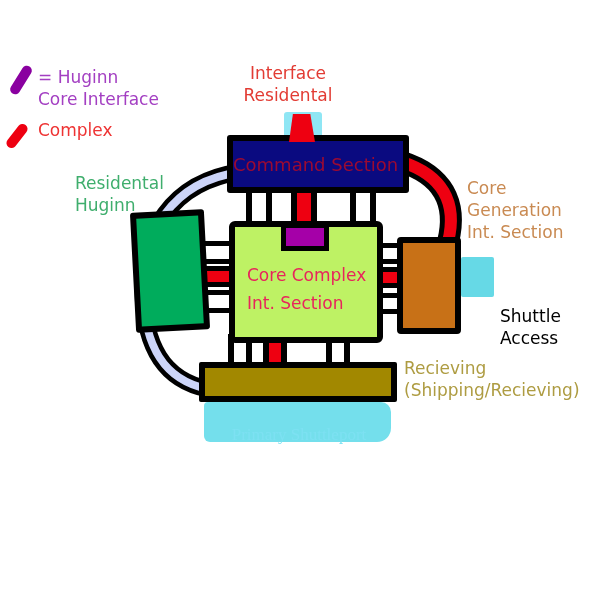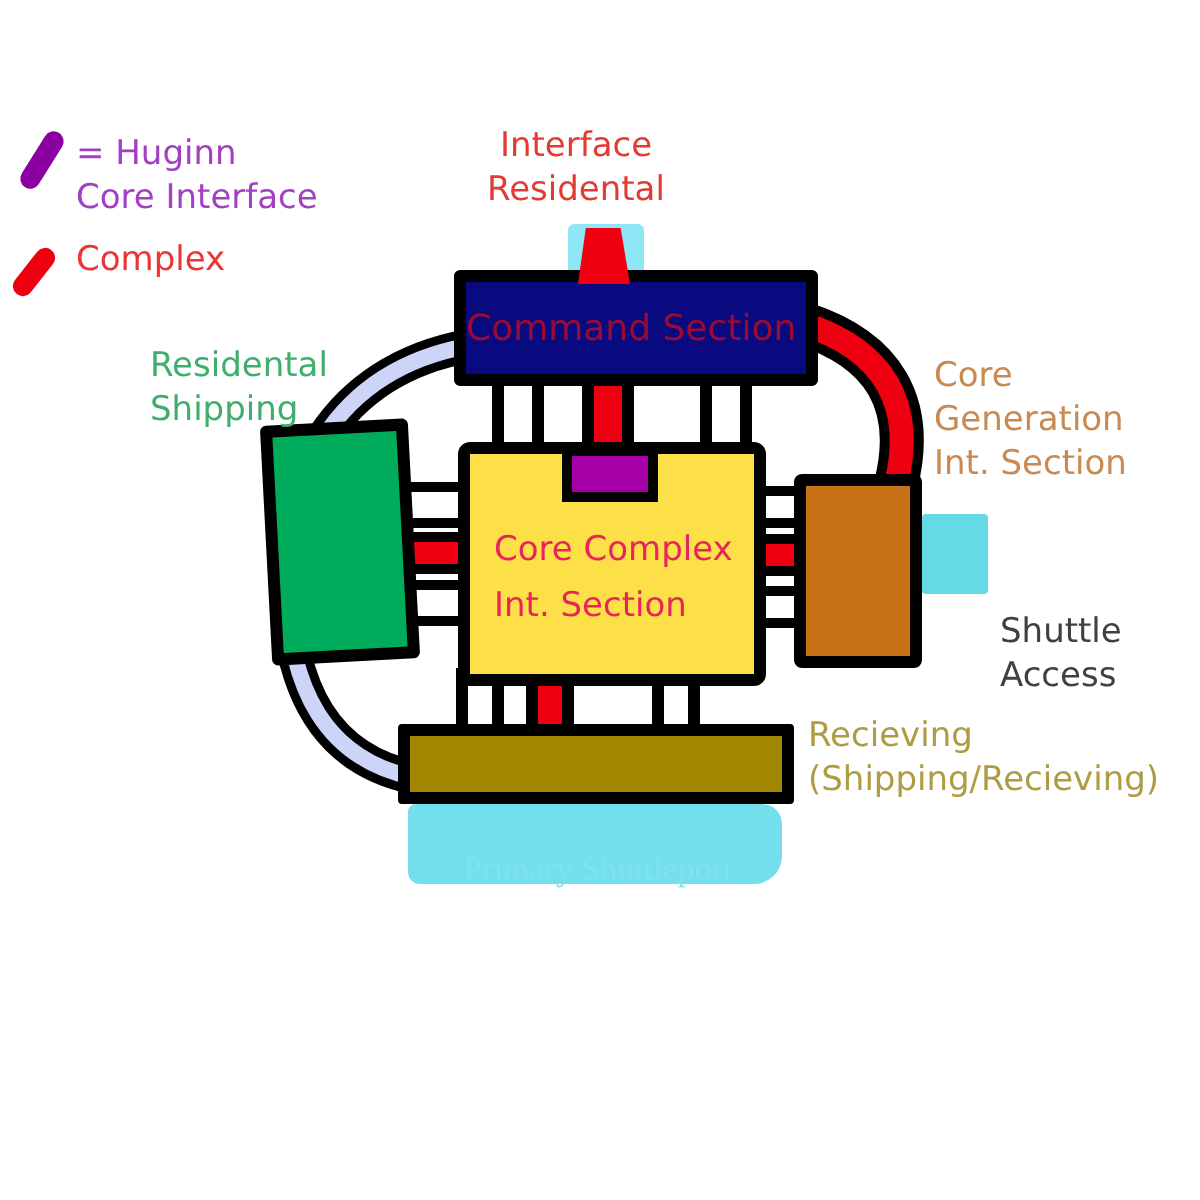--- a/index.html
+++ b/index.html
@@ -86,44 +86,44 @@
   <div class="box box-command" style="background: rgb(10, 10, 128);">
     <span style="color: rgb(155, 10, 50);">Command Section</span>
   </div>
 
   <div class="box box-green" style="background: rgb(0, 172, 92);"></div>
 
   <div class="box box-orange" style="background: rgb(200, 113, 23);"></div>
 
   <div class="box box-commercial" style="background: rgb(162, 136, 0);"></div>
 
-  <div class="box box-core" style="background: #fde047;">
+  <div class="box box-core" style="background: #bef264;">
     <div style="color: rgb(232, 36, 92);">Core Complex</div>
     <div style="color: rgb(232, 36, 92);">Int. Section</div>
   </div>
 
   <div class="box box-purple" style="background: rgb(165, 0, 168);"></div>
 
   <div class="lbl lbl-restricted-sp" style="color: rgb(226, 59, 51);">
     <div>Interface</div>
     <div>Residental</div>
   </div>
 
   <div class="lbl lbl-residential" style="color: rgb(63, 174, 109);">
     <div>Residental</div>
-    <div>Shipping</div>
+    <div>Huginn</div>
   </div>
 
   <div class="lbl lbl-power" style="color: rgb(201, 138, 82);">
     <div>Core</div>
     <div>Generation</div>
     <div>Int. Section</div>
   </div>
 
-  <div class="lbl lbl-shuttle" style="color: #404040;">
+  <div class="lbl lbl-shuttle" style="color: #000000;">
     <div>Shuttle</div>
     <div>Access</div>
   </div>
 
   <div class="lbl lbl-commercial" style="color: rgb(174, 156, 66);">
     <div>Recieving</div>
     <div>(Shipping/Recieving)</div>
   </div>
 
   <div class="lbl lbl-primary" style="color: rgb(125, 225, 242);">Primary Shuttleport</div>

